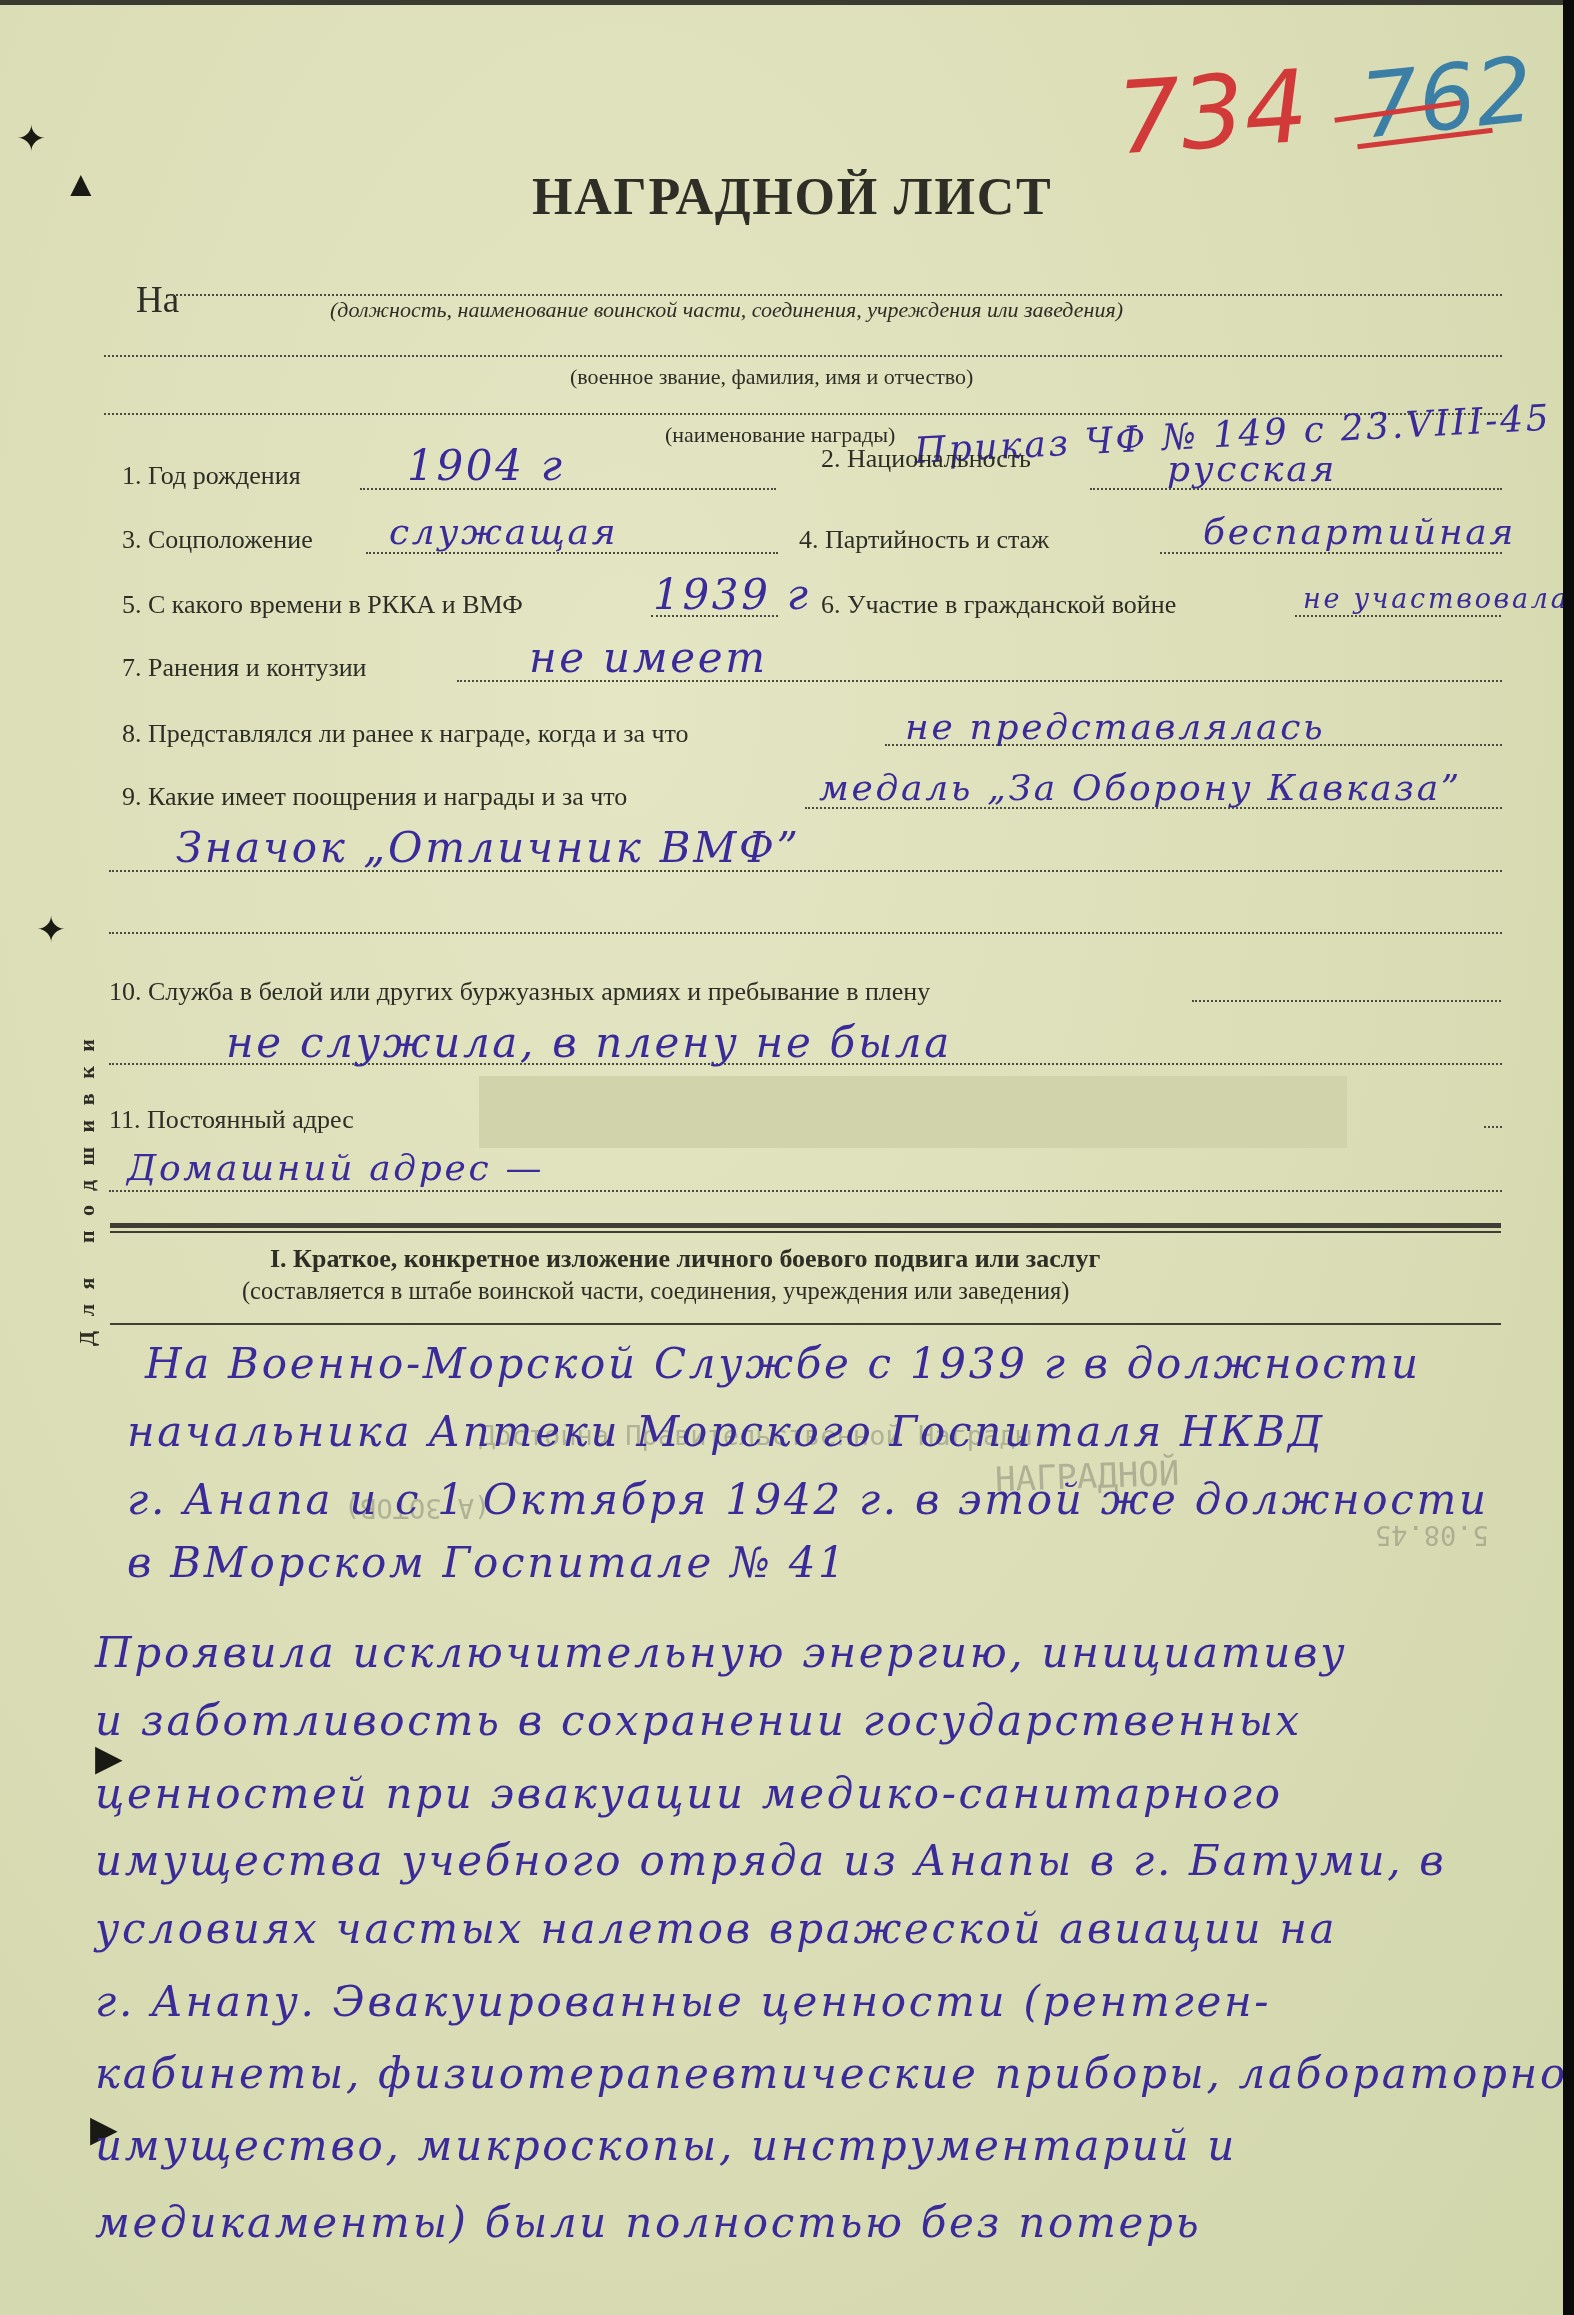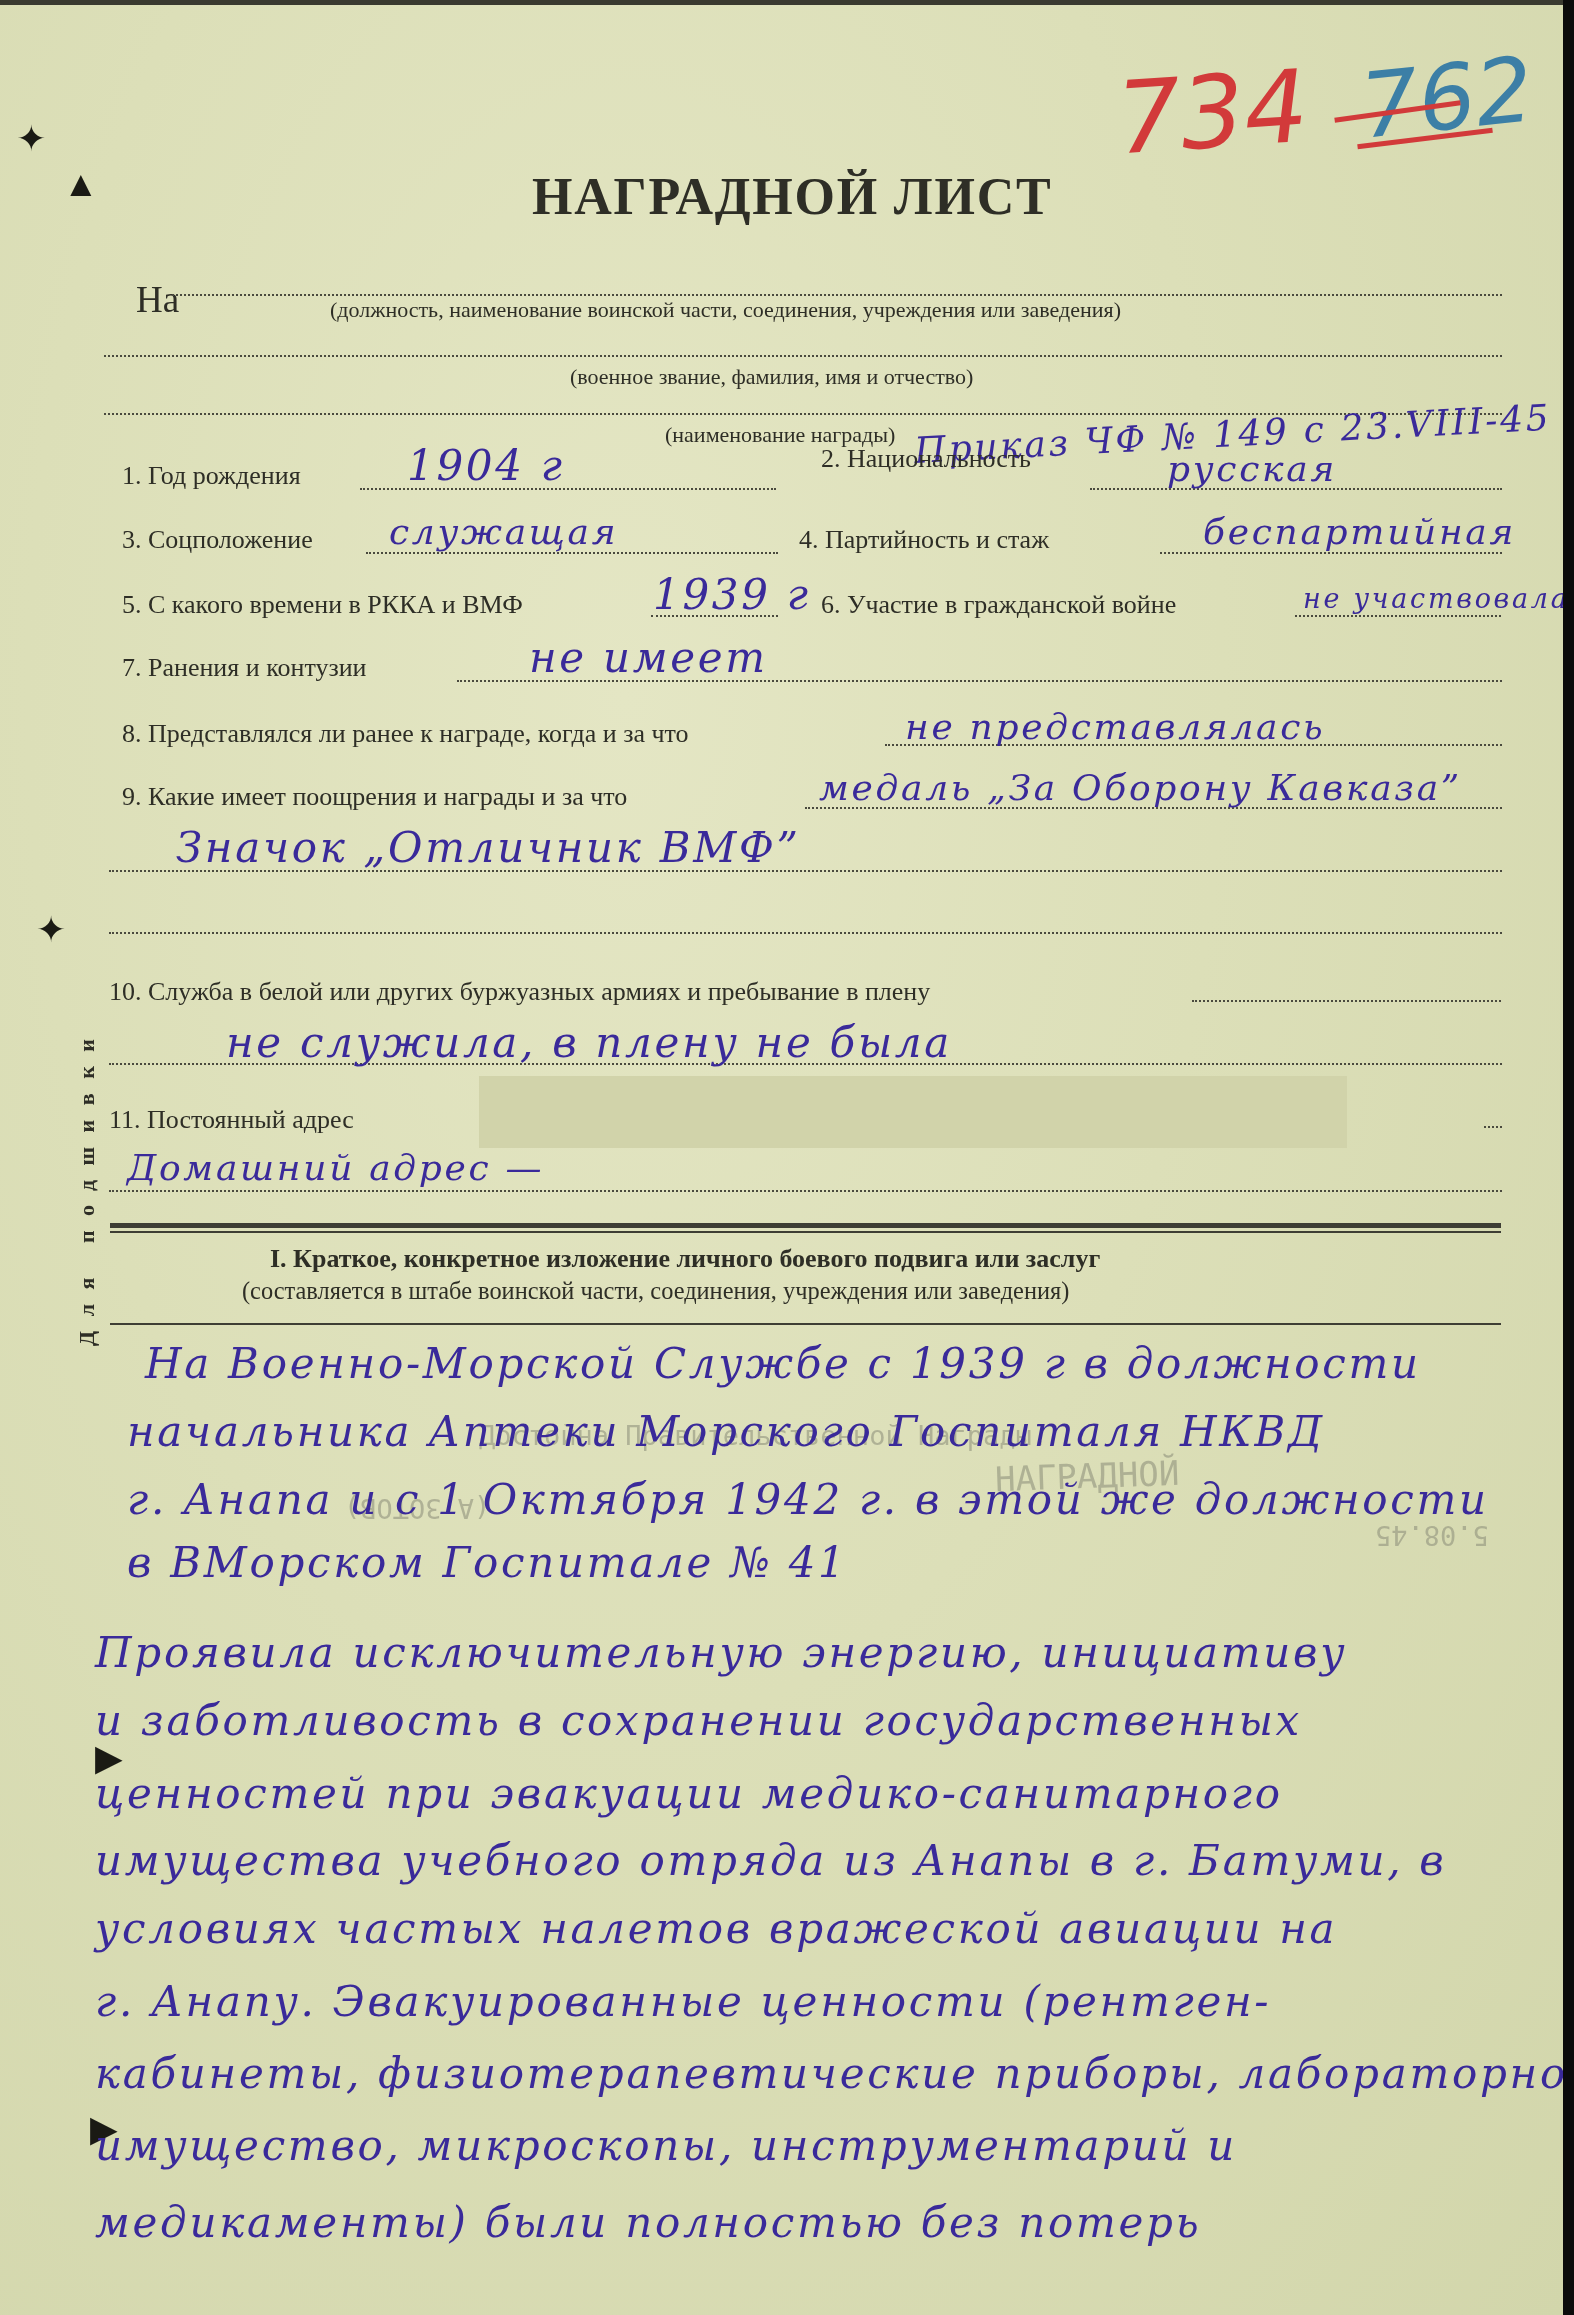--- a/index.html
+++ b/index.html
@@ -51,21 +51,21 @@
   <div class="mark" style="left:16.3px; top:118px;">✦</div>
   <div class="mark" style="left:63px; top:163px;">▲</div>
   <div class="mark" style="left:36px; top:909px;">✦</div>
   <div class="mark" style="left:95px; top:1737px;">▶</div>
   <div class="mark" style="left:90px; top:2108px;">▶</div>
 
   <div class="print title" style="left:532px; top:167px;">НАГРАДНОЙ ЛИСТ</div>
 
   <div class="print" style="left:136px; top:278px; font-size:37px;">На</div>
   <div class="dots" style="left:172px; top:294px; width:1330px;"></div>
-  <div class="print cap" style="left:330px; top:297px;">(должность, наименование воинской части, соединения, учреждения или заведения)</div>
+  <div class="print cap" style="left:330px; top:297px;font-style:italic;">(должность, наименование воинской части, соединения, учреждения или заведения)</div>
 
   <div class="dots" style="left:104px; top:355px; width:1398px;"></div>
   <div class="print cap" style="left:570px; top:364px;">(военное звание, фамилия, имя и отчество)</div>
 
   <div class="dots" style="left:104px; top:413px; width:1398px;"></div>
   <div class="print cap" style="left:665px; top:422px;">(наименование награды)</div>
   <div class="hand med" style="left:914px; top:412px; transform:rotate(-3deg);">Приказ ЧФ № 149 с 23.VIII-45 г.</div>
 
   <div class="print lbl" style="left:122px; top:461px;"><span>1.</span> <span>Год рождения</span></div>
   <div class="dots" style="left:360px; top:488px; width:416px;"></div>

